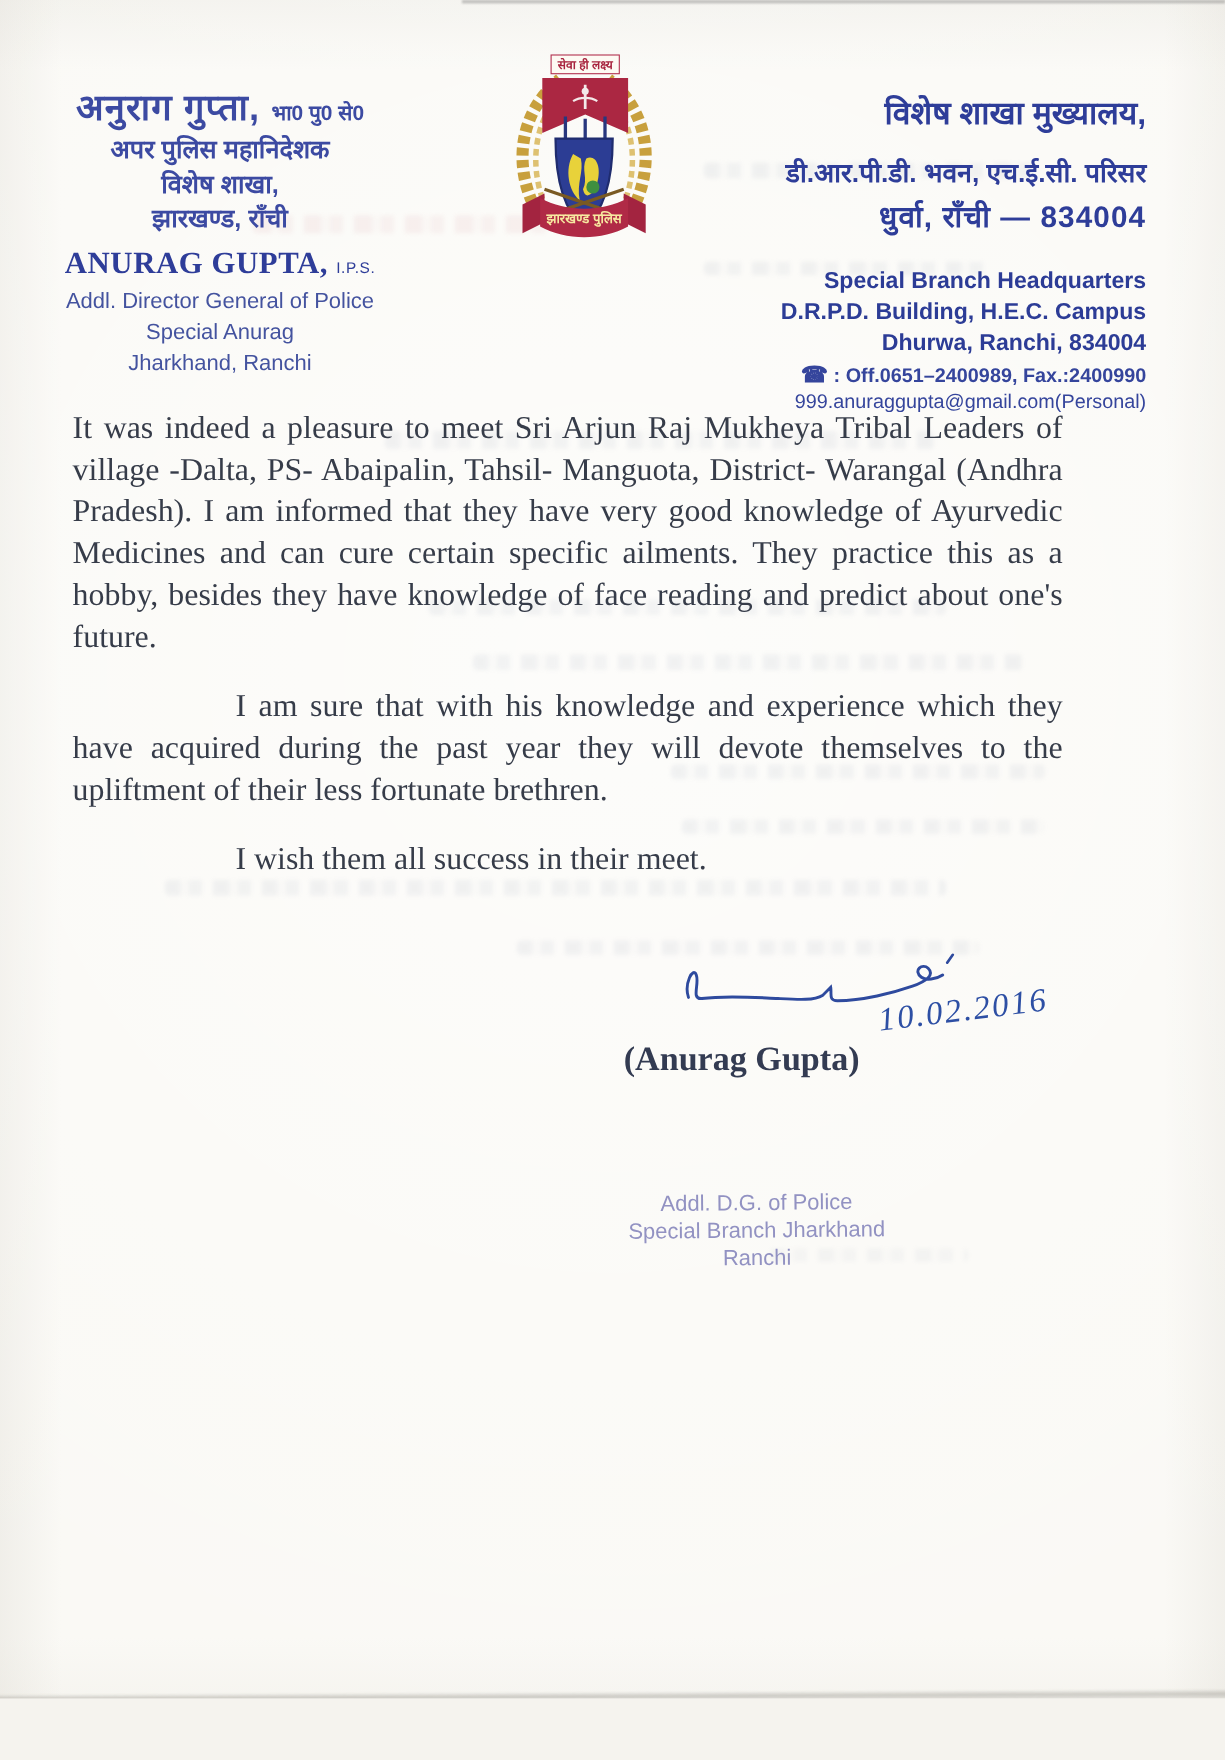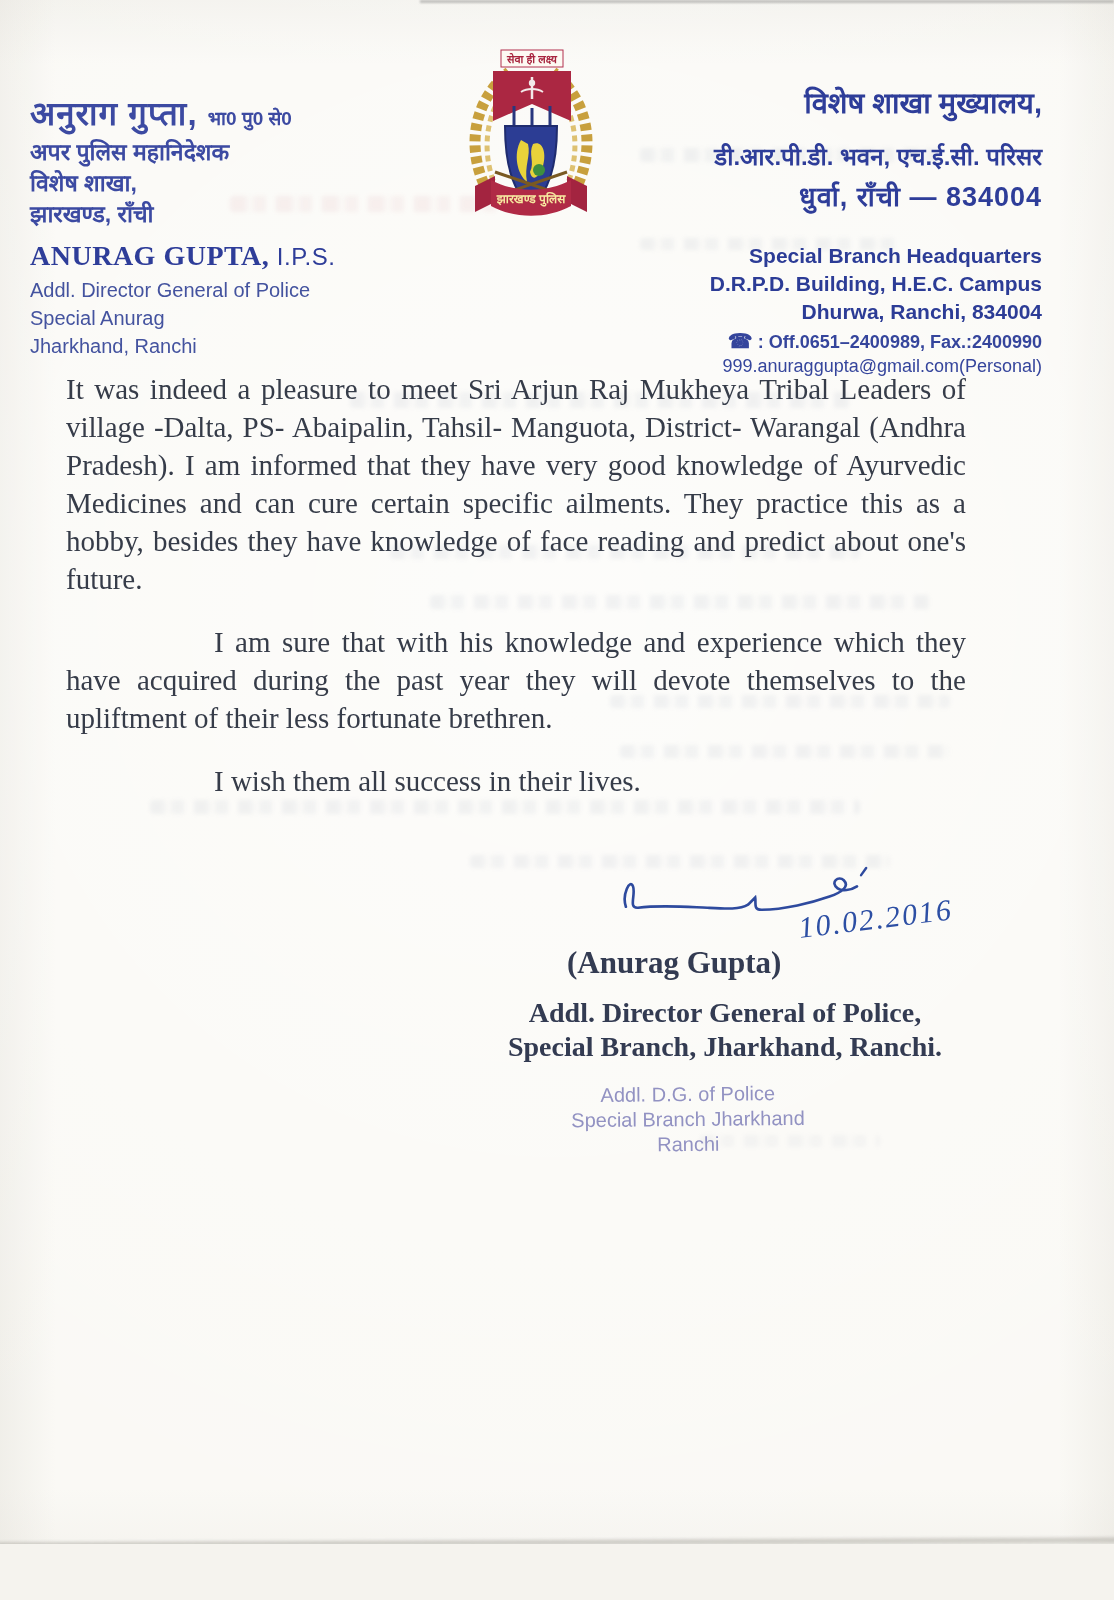--- a/index.html
+++ b/index.html
@@ -7,26 +7,26 @@
     position:relative; width:1114px; height:1600px; margin:0 auto;
     background:
       radial-gradient(130% 90% at 50% 38%, rgba(255,255,255,.55), rgba(255,255,255,0) 70%),
       linear-gradient(to right, rgba(222,219,211,.35), rgba(222,219,211,0) 5%, rgba(222,219,211,0) 95%, rgba(222,219,211,.30)),
       linear-gradient(to bottom, rgba(228,226,219,.35), rgba(228,226,219,0) 4%, rgba(228,226,219,0) 93%, rgba(230,227,219,.4)),
       #faf9f5;
     overflow:hidden;
     font-family:"Liberation Serif", serif;
   }
   
-  .hdr-left { position:absolute; left:30px; top:90px; width:340px; color:#3c4aa2; font-family:"Liberation Sans", sans-serif; }
+  .hdr-left { position:absolute; left:30px; top:74px; width:340px; color:#3c4aa2; font-family:"Liberation Sans", sans-serif;text-align:center; }
   .hdr-left .name-hi { font-size:33px; font-weight:bold; margin:0; letter-spacing:1px; }
   .hdr-left .name-hi .small { font-size:19px; font-weight:bold; letter-spacing:0; }
   .hdr-left .lines-hi { font-size:23px; line-height:31px; font-weight:bold; margin-top:2px; }
   .hdr-left .name-en { margin-top:10px; font-family:"Liberation Serif", serif; font-weight:bold; font-size:28px; color:#2e3d99; letter-spacing:.5px; }
-  .hdr-left .name-en .small { font-family:"Liberation Sans", sans-serif; font-weight:normal; font-size:24px; }
+  .hdr-left .name-en .small { font-family:"Liberation Sans", sans-serif; font-weight:normal; font-size:14px; }
   .hdr-left .titles-en { margin-top:4px; font-size:20px; line-height:28px; color:#44539f; }
   .emblem { position:absolute; left:455px; top:44px; width:152px; height:180px; }
   .hdr-right { position:absolute; right:72px; top:82px; width:470px; text-align:right; color:#2e3d99; font-family:"Liberation Sans", sans-serif; }
   .hdr-right .hi-1 { font-size:29px; font-weight:bold; }
   .hdr-right .hi-2 { font-size:24px; font-weight:bold; margin-top:18px; }
   .hdr-right .hi-3 { font-size:27px; font-weight:bold; margin-top:5px; letter-spacing:1px; }
   .hdr-right .en-lines { margin-top:28px; font-size:21px; line-height:28px; font-weight:bold; color:#2c3c96; }
   .hdr-right .contact { margin-top:3px; font-size:18px; line-height:24px; color:#35459c; }
   .hdr-right .contact .phone-row { font-weight:bold; }
   .hdr-right .contact .phone-glyph { font-size:20px; }
@@ -138,33 +138,29 @@
     </div>
     <div class="contact">
       <div class="phone-row"><span class="phone-glyph">☎</span> <span>: Off.0651–2400989, Fax.:2400990</span></div>
       <div>999.anuraggupta@gmail.com(Personal)</div>
     </div>
   </div>
 
   <div class="letter-body">
     <p>It was indeed a pleasure to meet Sri Arjun Raj Mukheya Tribal Leaders of village -Dalta, PS- Abaipalin, Tahsil- Manguota, District- Warangal (Andhra Pradesh). I am informed that they have very good knowledge of Ayurvedic Medicines and can cure certain specific ailments. They practice this as a hobby, besides they have knowledge of face reading and predict about one's future.</p>
     <p class="indent">I am sure that with his knowledge and experience which they have acquired during the past year they will devote themselves to the upliftment of their less fortunate brethren.</p>
-    <p class="indent">I wish them all success in their lives.</p>
+    <p class="indent">I wish them all success in their meet.</p>
   </div>
 
   <svg class="sig-svg" viewBox="0 0 250 55">
     <path d="M8,40 C4,28 12,12 15,20 C18,28 10,42 20,41 C42,38 66,40 88,41 C106,42 120,43 128,38 L135,31 C136,37 133,43 141,43 C163,43 191,36 208,30 C220,26 228,20 222,14 C217,9 208,16 216,22 C220,25 229,24 235,20" fill="none" stroke="#2e4a9e" stroke-width="2.6" stroke-linecap="round"></path>
     <path d="M239,9 L244,2" fill="none" stroke="#2e4a9e" stroke-width="2.4" stroke-linecap="round"></path>
   </svg>
   <div class="sig-date">10.02.2016</div>
   <div class="sig-name">(Anurag Gupta)</div>
-  <div class="sig-desig">
-    <div>Addl. Director General of Police,</div>
-    <div>Special Branch, Jharkhand, Ranchi.</div>
-  </div>
 
   <div class="stamp">
     <div>Addl. D.G. of Police</div>
     <div>Special Branch Jharkhand</div>
     <div>Ranchi</div>
   </div>
 
 </div>
 
 </body></html>

